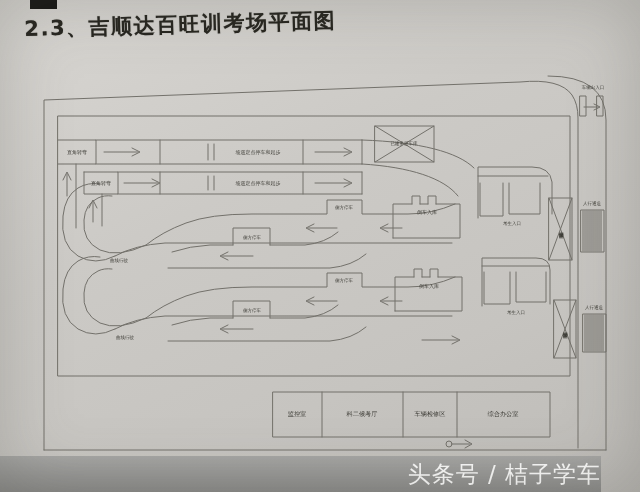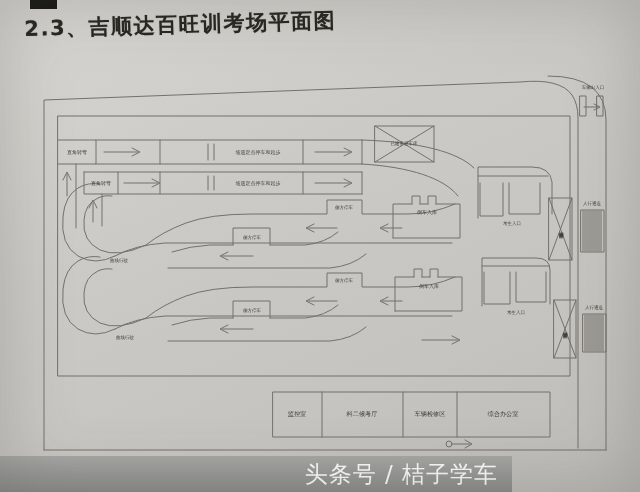--- a/index.html
+++ b/index.html
@@ -21,23 +21,23 @@
   svg{position:absolute;left:0;top:0;}
   .lbl{
     position:absolute;color:#3a3933;font-size:10px;line-height:1;
     white-space:nowrap;transform-origin:center;
   }
   .s45{transform:translate(-50%,-50%) scale(.45);}
   .s5 {transform:translate(-50%,-50%) scale(.5);}
   .s6 {transform:translate(-50%,-50%) scale(.62);}
   .vert{writing-mode:vertical-rl;letter-spacing:1px;}
   .bar{
-    position:absolute;left:0;bottom:0;width:512px;height:36px;box-sizing:border-box;
+    position:absolute;left:0;bottom:0;width:601px;height:36px;box-sizing:border-box;
     background:linear-gradient(180deg,#a6a6a4 0%,#979795 55%,#8b8b89 100%);
-    display:flex;align-items:center;justify-content:flex-end;padding-right:14px;
+    display:flex;align-items:center;justify-content:flex-end;padding-right:0;
   }
   .wm{color:#fbfbfa;font-size:23px;letter-spacing:1px;}
 </style>
 </head>
 <body>
 
 <div class="page">
 
   <div class="corner-mark"></div>
   <h1 class="title">2.3、吉顺达百旺训考场平面图</h1>

